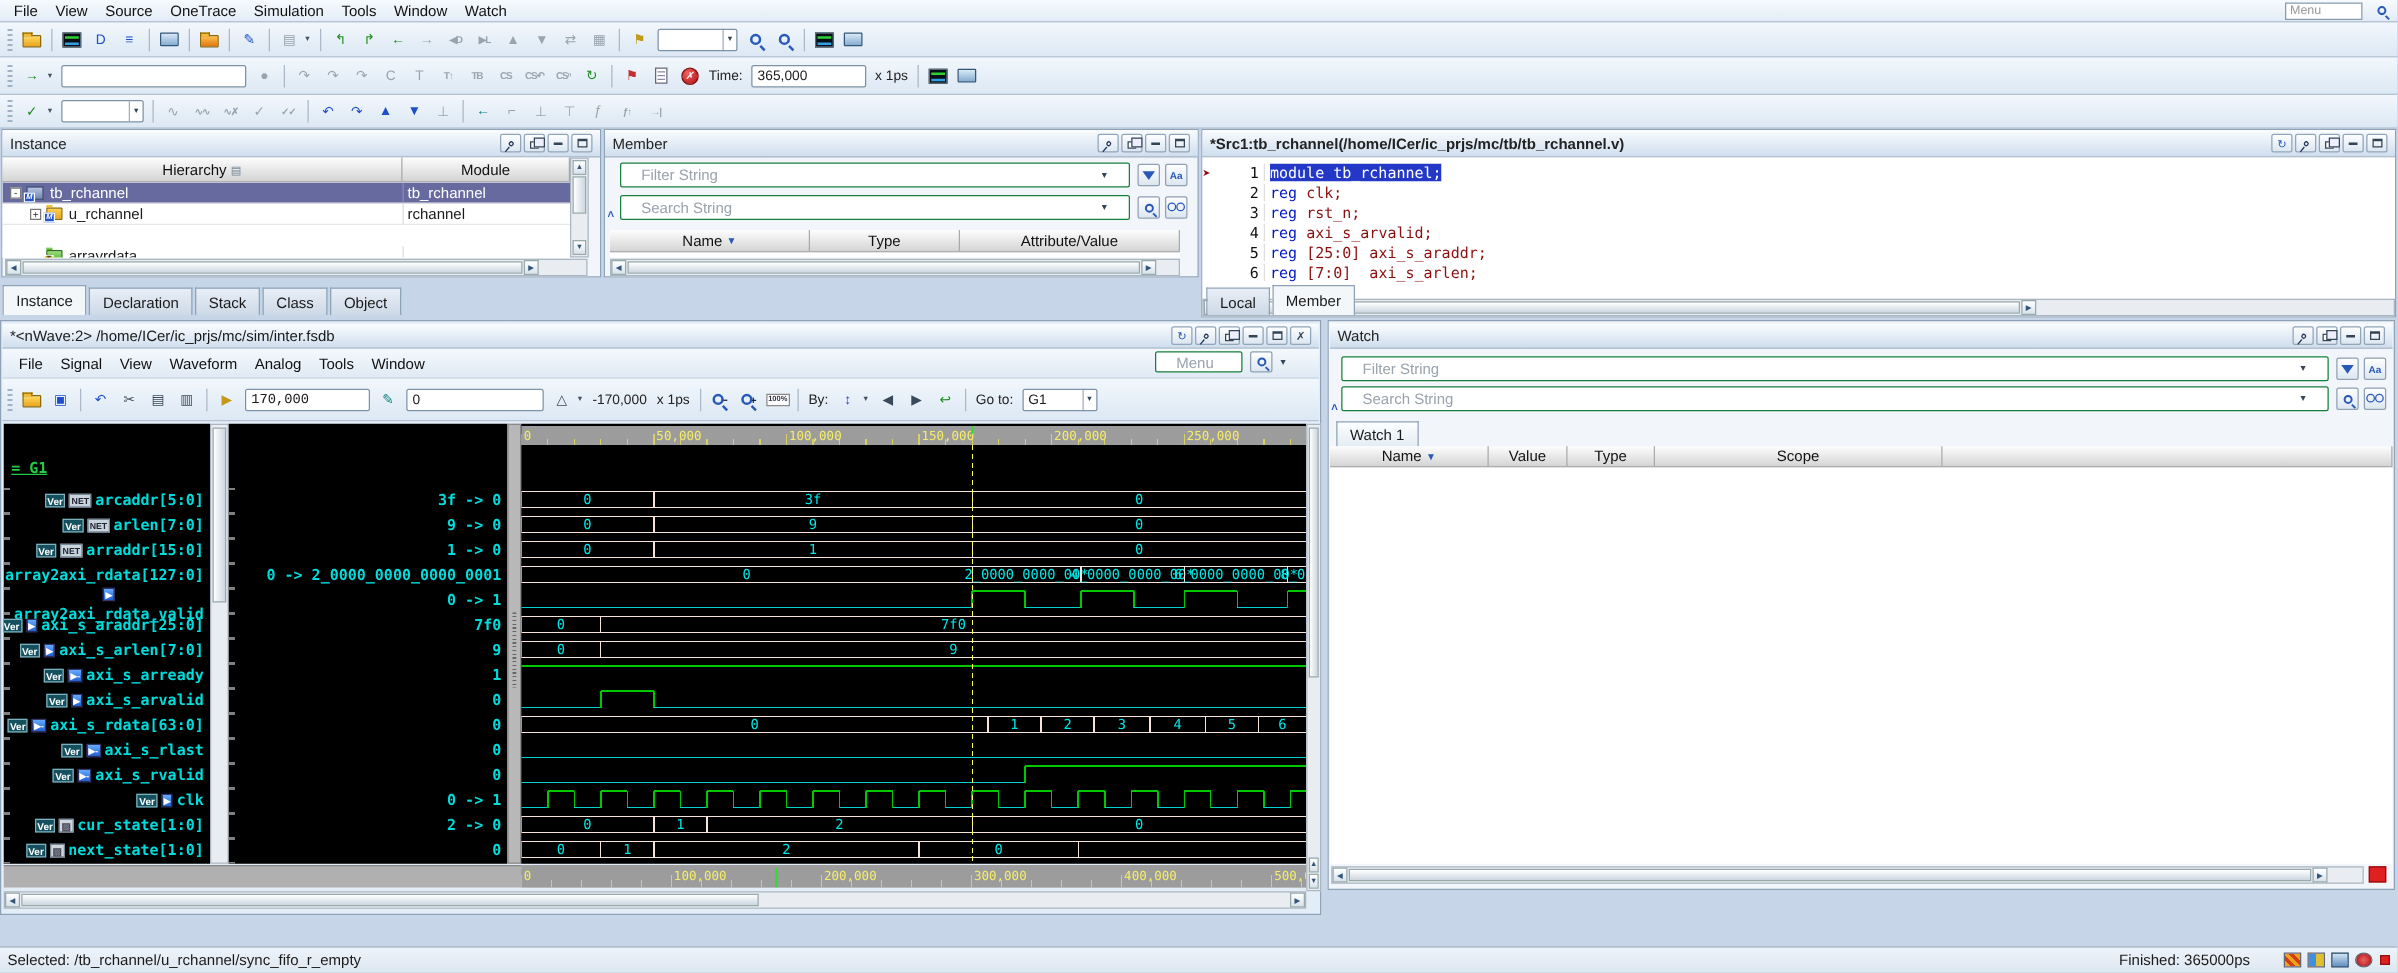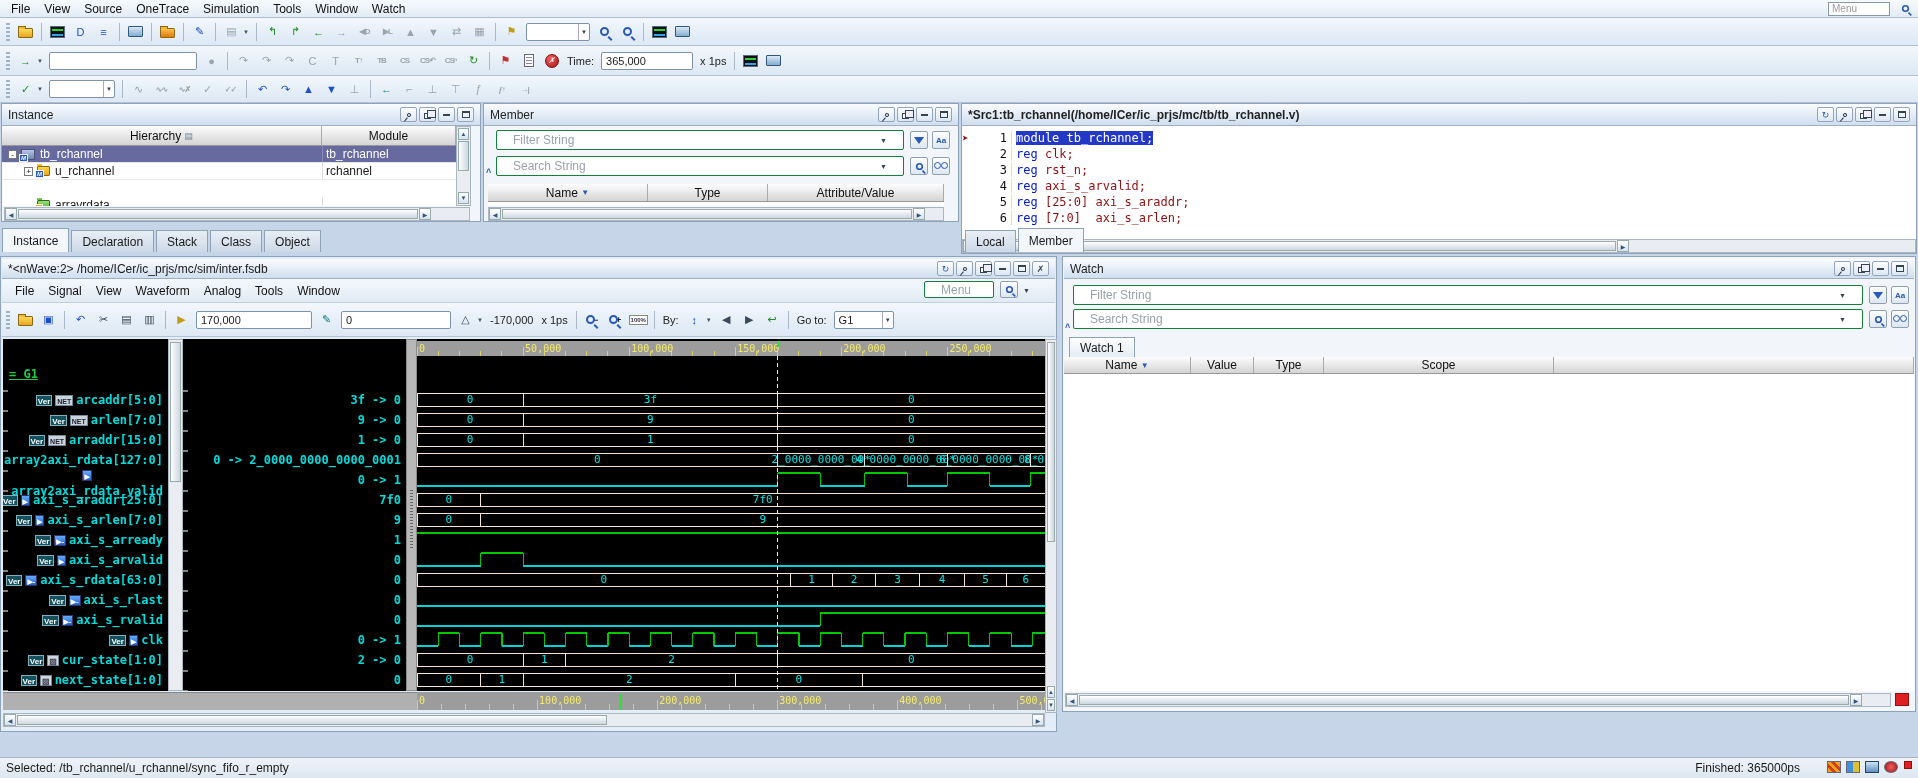--- a/index.html
+++ b/index.html
@@ -579,21 +579,21 @@
         <span class="tbico">
           <span class="cd">▤</span>
         </span>
         <span class="tbico">
           <span class="cd">▥</span>
         </span>
         <span class="tsep"></span>
         <span class="tbico">
           <span class="cgold">▶</span>
         </span>
-        <span class="tfield" style="width: 116px;">170,000</span>
+        <span class="tfield" style="width: 100px; font-family: Liberation Mono, monospace;">170,000</span>
         <span class="tbico">
           <span class="cteal">✎</span>
         </span>
         <span class="tfield" style="width: 110px;">0</span>
         <span class="tbico">
           <span class="cd">△</span>
         </span>
         <span class="tdrop">▼</span>
         <span class="tlabel">-170,000</span>
         <span class="tlabel">x 1ps</span>
@@ -1023,21 +1023,21 @@
   <div class="hscroll" style="left:2px;top:436px;width:826px">
     <div class="harrow">◀</div>
         <div class="hthumb" style="width:770px"></div>
         <div class="harrow">▶</div>
   </div>
   <div class="redbox" style="right:6px;top:436px;width:14px;height:13px"></div>
 </div>
 
 <div id="statusbar" class="abs">
   <span>Selected: /tb_rchannel/u_rchannel/sync_fifo_r_empty</span>
-  <span style="margin-left:auto;display:flex;align-items:flex-start">
+  <span style="margin-left:auto;display:flex;align-items:center">
     <span>Finished:</span>&nbsp;
     <span>365000ps</span>
     <span id="statusIcons" style="display:flex;align-items:center;margin-left:22px">
           <span class="sico" style="background: repeating-linear-gradient(45deg, rgb(240, 160, 32) 0px, rgb(240, 160, 32) 3px, rgb(208, 64, 16) 3px, rgb(208, 64, 16) 6px);"></span>
           <span class="sico" style="background: linear-gradient(90deg, rgb(64, 144, 224) 50%, rgb(224, 192, 48) 50%);"></span>
           <span class="sico" style="background: linear-gradient(rgb(207, 228, 244), rgb(96, 144, 192)); border-color: rgb(34, 68, 102);"></span>
           <span class="sico" style="background: radial-gradient(circle, rgb(240, 96, 96), rgb(160, 16, 16)); border-radius: 50%;"></span>
         </span>
     <span class="redbox" style="position:static;display:inline-block;width:8px;height:8px;margin-left:6px"></span>
   </span>

